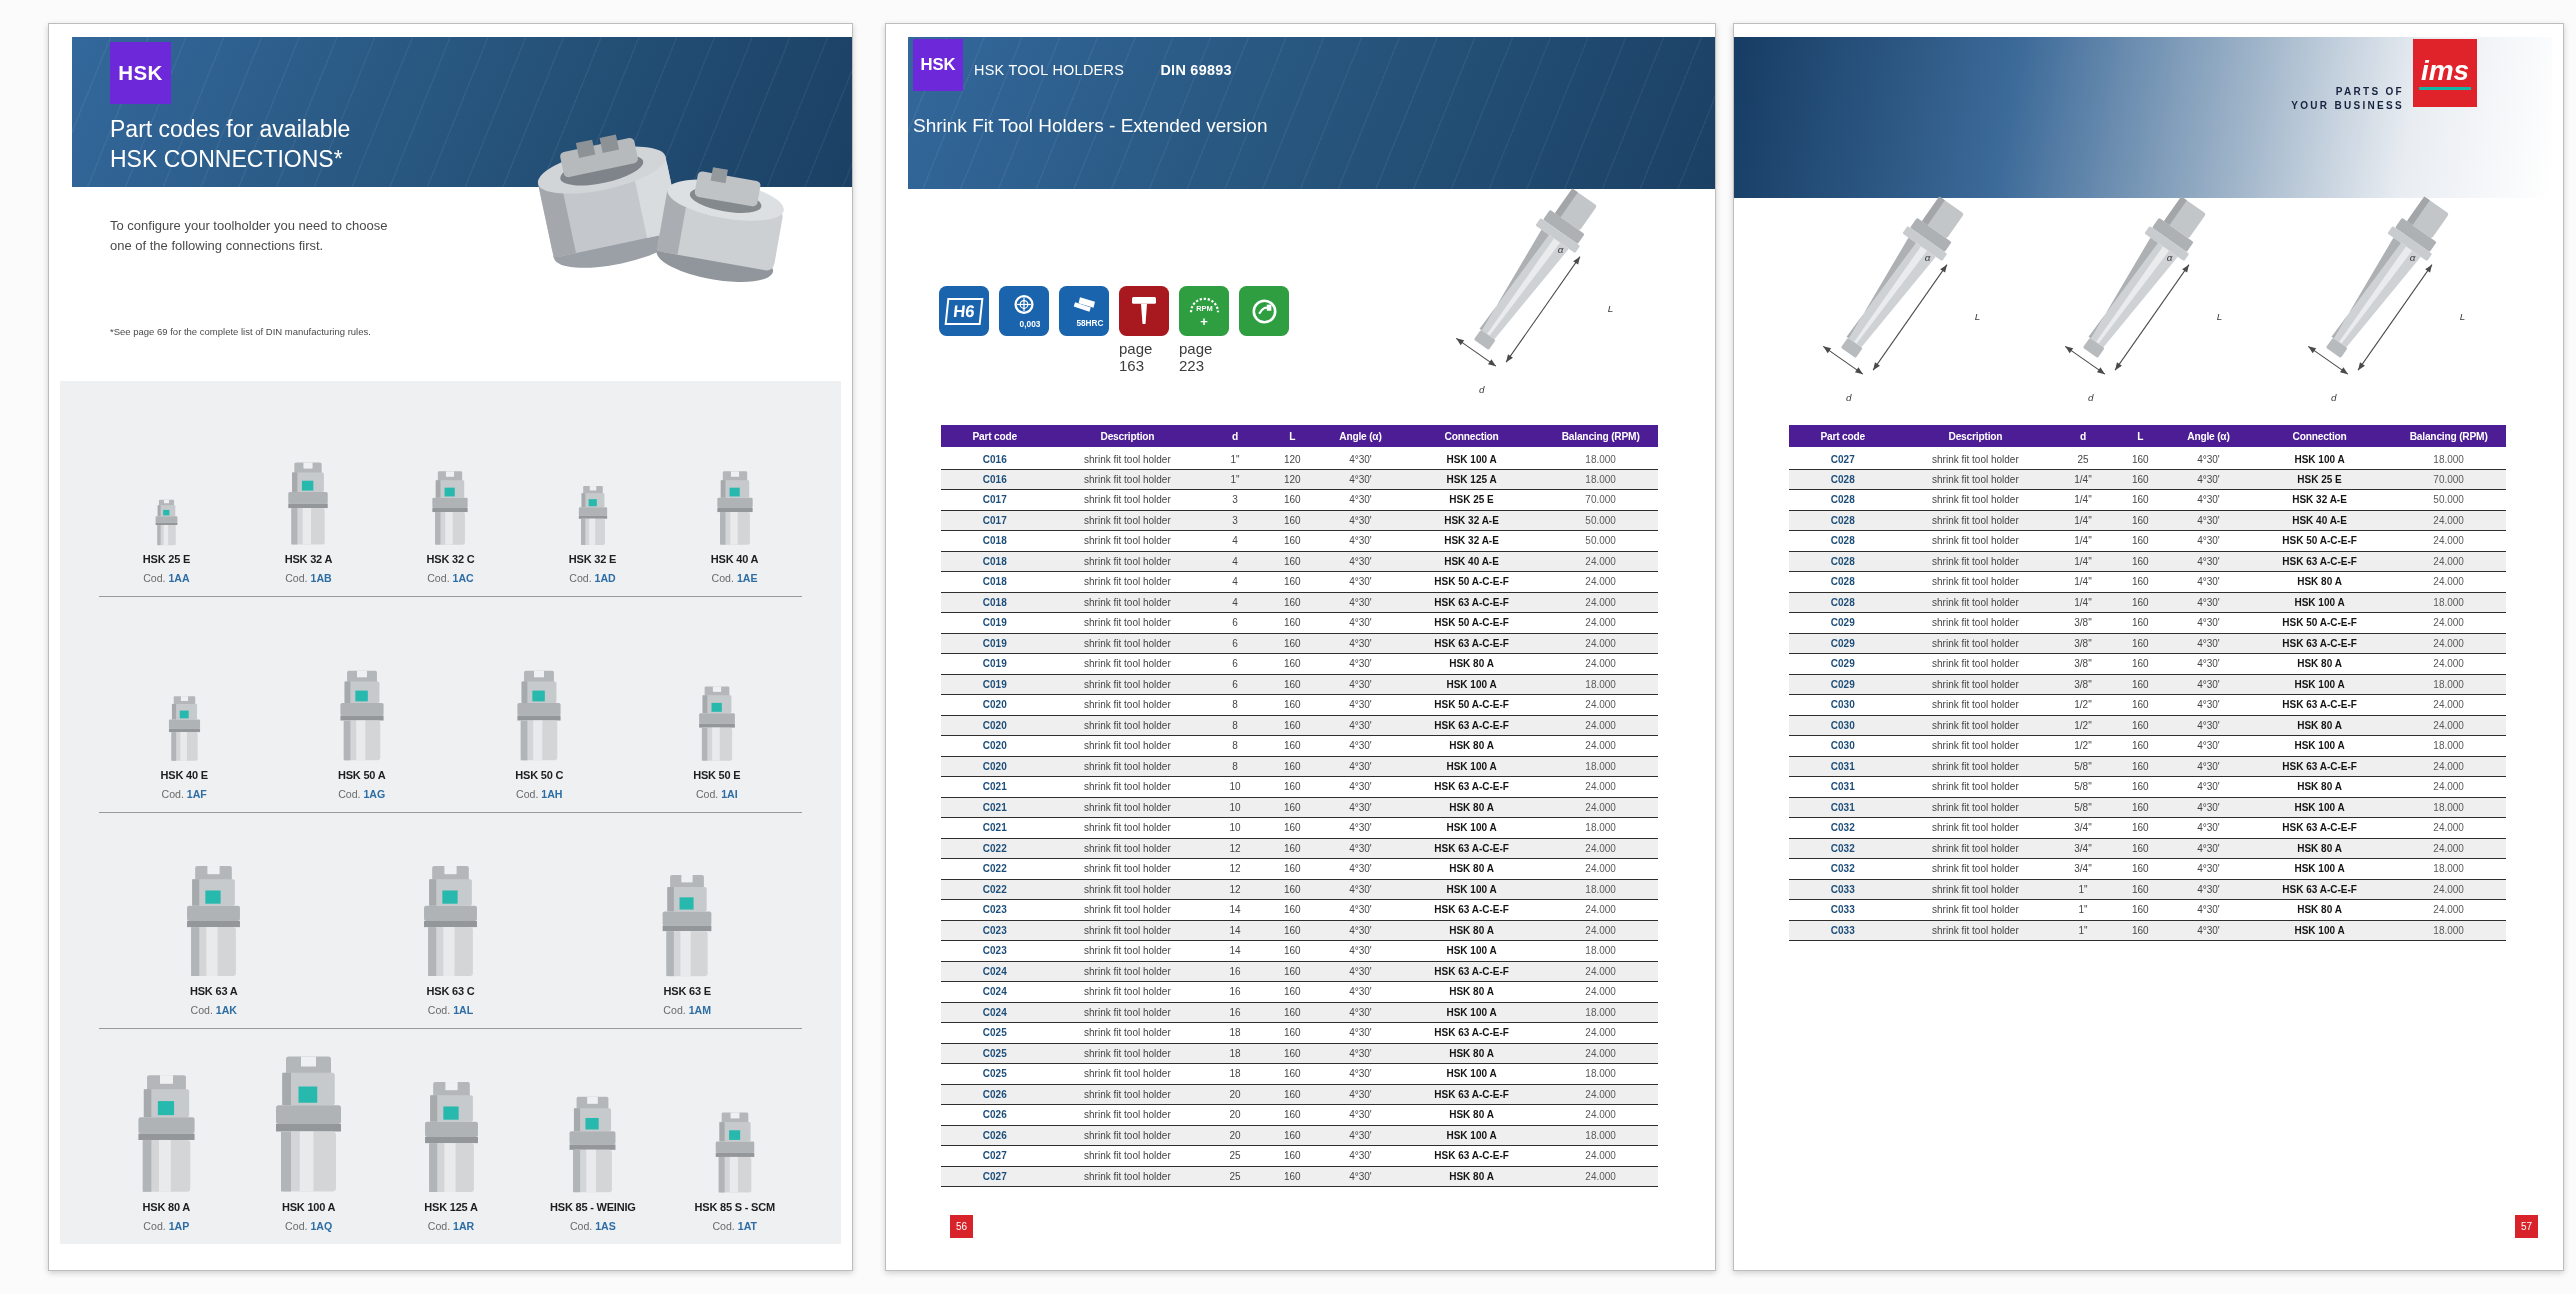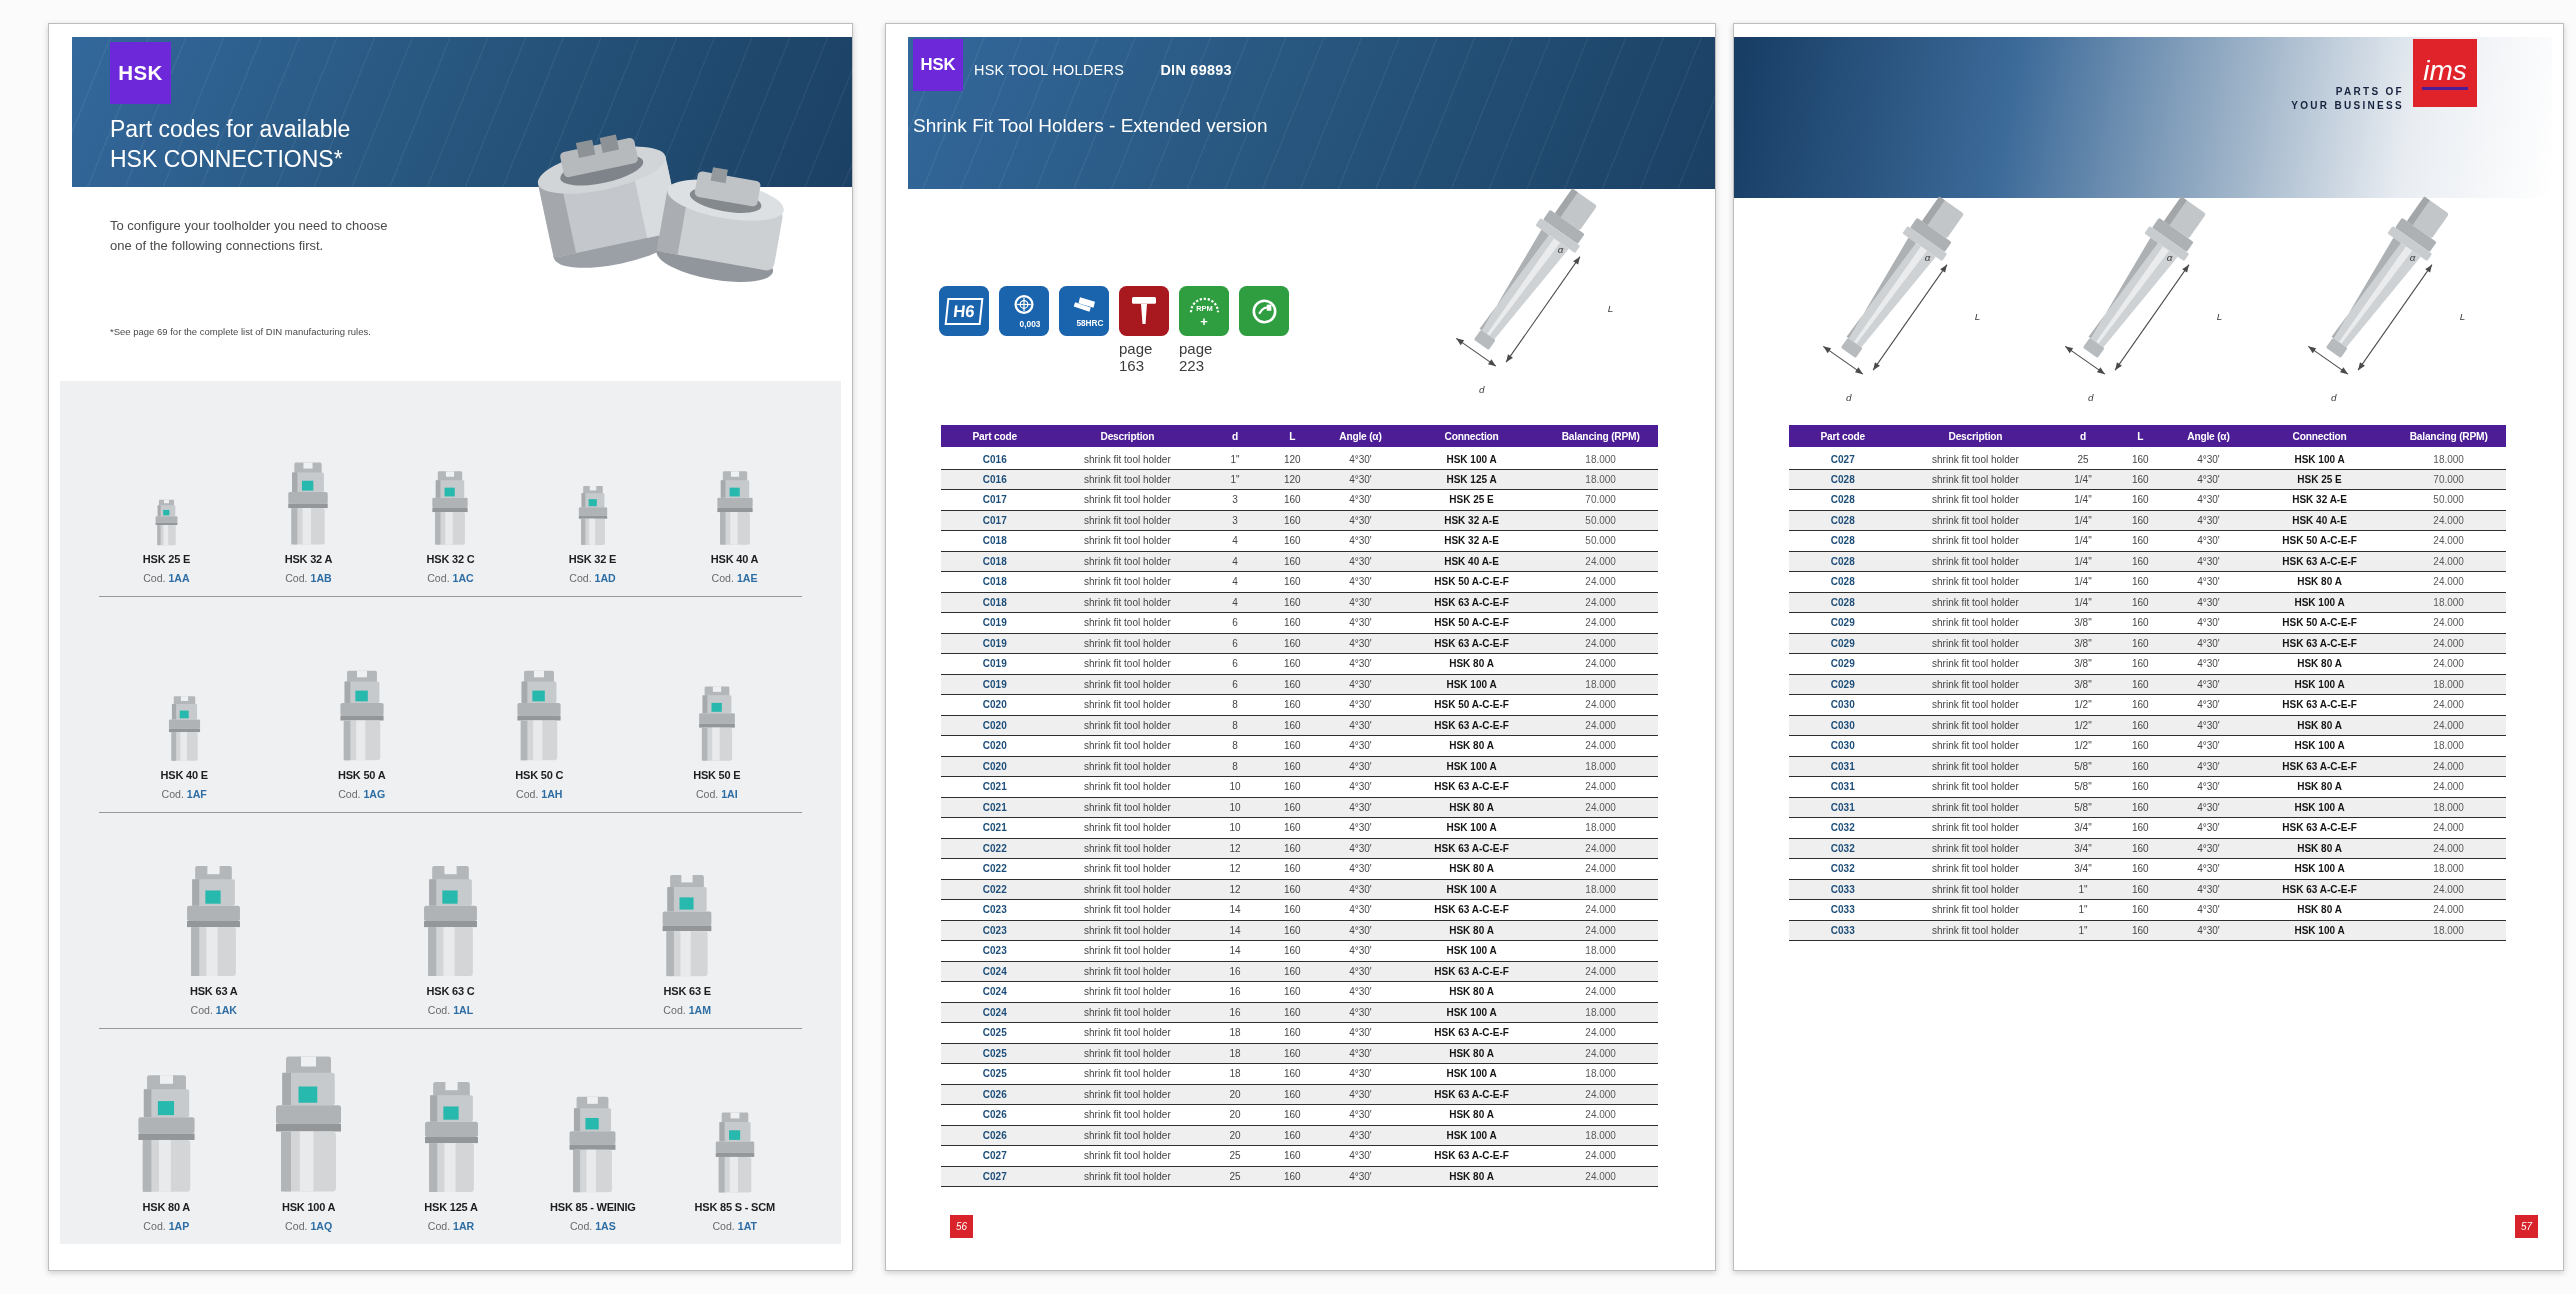--- a/index.html
+++ b/index.html
@@ -35,22 +35,22 @@
   #intro-left { position:absolute; left:61px; top:192px; color:#4a4a4a; font-size:13px; line-height:20px; }
   #note-left  { position:absolute; left:61px; top:302px; color:#4a4a4a; font-size:9.5px; }
 
   #photo-left { position:absolute; right:39px; top:47px; }
 
   
   #brand-text { position:absolute; right:159px; top:61px; text-align:right; color:#17233e;
       font-size:10px; font-weight:600; letter-spacing:2.3px; line-height:14.4px; }
   #brand-logo { position:absolute; right:86px; top:15px; width:64px; height:68px; background:#e0222b;
       display:flex; align-items:center; justify-content:center; }
-  #brand-logo .ims { color:#fff; font-size:28px; font-weight:normal; font-style:italic;
-      border-bottom:3px solid #4c1d95; line-height:30px; padding:0 1.5px 1.5px 1.5px; }
+  #brand-logo .ims { color:#fff; font-size:28px; font-weight:bold; font-style:italic;
+      border-bottom:3px solid #14b8a6; line-height:30px; padding:0 1.5px 1.5px 1.5px; }
 
   
   #conn-panel { position:absolute; left:11.4px; right:11.4px; top:357px; bottom:26.5px; background:#eff0f2;
       display:flex; flex-direction:column; }
   .tool-row { flex:1; display:flex; justify-content:space-around; align-items:flex-end; padding:20px 35px 12px; }
   .tool-div { border-top:0.8px solid #9a9a9a; margin:0 39px; }
   .tool-cell { display:flex; flex-direction:column; align-items:center; gap:6.8px; min-width:114px; }
   .tool-name { font-size:11px; font-weight:bold; color:#1e1e1e; letter-spacing:-0.2px; white-space:nowrap; }
   .tool-cod  { font-size:10.6px; color:#6b6b6b; }
   .tool-cod b { color:#2d6da3; }
@@ -80,21 +80,21 @@
   col.w4{width:11%} col.w5{width:20%} col.w6{width:16%}
 
   
   .diagram-slot { position:absolute; width:228px; height:250px; }
   #diag-mid { left:523px; top:140px; }
   #diag-r1 { left:42px; top:148px; } #diag-r2 { left:284px; top:148px; } #diag-r3 { left:527px; top:148px; }
   .dlab { font-size:13px; fill:#3a3a3a; font-style:italic; }
 
   
   .pagenum { position:absolute; width:23px; height:23px; background:#d8232a; color:#fff;
-      display:flex; align-items:center; justify-content:center; font-size:10px; font-style:italic; }
+      display:flex; align-items:center; justify-content:center; font-size:10px; }
   #pn-56 { left:64px; bottom:32px; }
   #pn-57 { right:25px; bottom:32px;text-align:right; }
 </style>
 </head>
 <body>
 
 <div class="page" id="page-left">
   <div class="band" id="band-left">
       <div class="band-streak"></div>
     </div>

